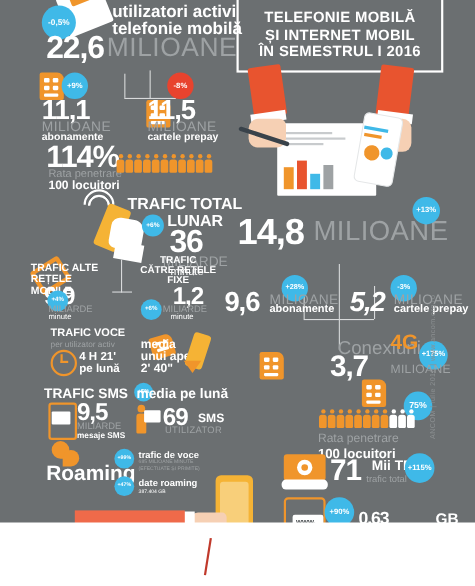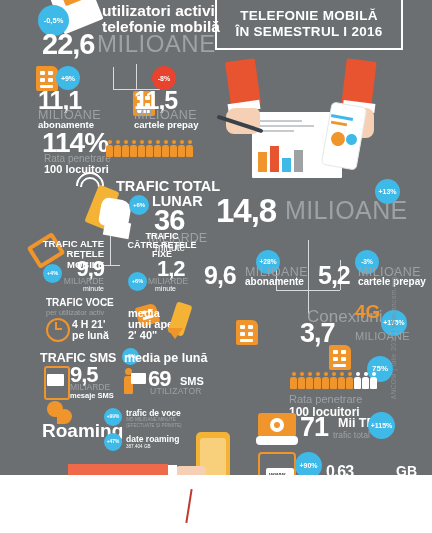--- a/index.html
+++ b/index.html
@@ -12,21 +12,21 @@
     width:432px;height:533px;
     background:#6b6f71;
     overflow:hidden;
   }
   .abs{position:absolute;}
   .white{color:#ffffff;}
   .grey{color:#9ea2a4;}
   .orange{color:#f0952b;}
   .bold{font-weight:bold;}
   .ctr{text-align:center;}
-  .rt{text-align:right;}
+  .rt{}
 
   
   #title-box{
     left:215px;top:-4px;width:188px;
     border:2px solid #ffffff;
     padding:10px 6px 9px;
     box-sizing:border-box;
     text-align:center;
   }
   #title-box div{
@@ -102,20 +102,21 @@
   .sleeve-bar-top{background:#ef6a4a;}
   .micro{font-size:4.6px;line-height:6px;}
 </style>
 </head>
 <body>
 
 <div id="stage">
 
   <div class="abs" id="title-box">
     <div>TELEFONIE MOBILĂ</div>
+    <div>ȘI INTERNET MOBIL</div>
     <div>ÎN SEMESTRUL I 2016</div>
   </div>
 
   <div class="abs" style="left:222px;top:60px;width:182px;height:118px;">
 
     <div class="abs" style="left:30px;top:52px;width:90px;height:66px;background:#fff;border-radius:1px;"></div>
     <div class="abs" style="left:36px;top:60px;width:44px;height:2px;background:#c8cbcd;"></div>
     <div class="abs" style="left:36px;top:65px;width:56px;height:2px;background:#c8cbcd;"></div>
     <div class="abs" style="left:36px;top:70px;width:36px;height:2px;background:#c8cbcd;"></div>
     <div class="abs" style="left:36px;top:92px;width:9px;height:20px;background:#f0952b;"></div>
@@ -345,21 +346,21 @@
   <div class="abs white bold" style="left:245px;top:276px;font-size:10px;">abonamente</div>
 
   <div class="abs sim" style="left:329px;top:250px;width:22px;height:25px;">
     <i class="chip abs" style="left:4px;top:5px;width:5px;height:4px;"></i>
     <i class="chip abs" style="left:12px;top:5px;width:5px;height:4px;"></i>
     <i class="chip abs" style="left:4px;top:12px;width:5px;height:4px;"></i>
     <i class="chip abs" style="left:12px;top:12px;width:5px;height:4px;"></i>
     <i class="chip abs" style="left:4px;top:19px;width:13px;height:3px;"></i>
   </div>
   <div class="abs badge" style="left:355px;top:250px;width:24px;height:24px;font-size:6.6px;">-3%</div>
-  <div class="abs bignum" style="left:318px;top:261px;font-size:25px;">5,2</div>
+  <div class="abs bignum" style="left:318px;top:261px;font-size:25px;font-style:italic;">5,2</div>
   <div class="abs unit" style="left:358px;top:265px;font-size:12.5px;letter-spacing:.4px;">MILIOANE</div>
   <div class="abs white bold" style="left:358px;top:276px;font-size:10px;">cartele prepay</div>
 
   <div class="abs grey" style="left:307px;top:307px;font-size:17px;">Conexiuni</div>
   <div class="abs orange bold" style="left:355px;top:301px;font-size:19px;">4G</div>
   <div class="abs badge" style="left:381px;top:310px;width:26px;height:26px;font-size:6.8px;">+175%</div>
   <div class="abs bignum" style="left:300px;top:318px;font-size:27px;">3,7</div>
   <div class="abs unit" style="left:355px;top:330px;font-size:11px;letter-spacing:.3px;">MILIOANE</div>
 
   <div class="abs badge" style="left:367px;top:356px;width:26px;height:26px;font-size:8px;">75%</div>

